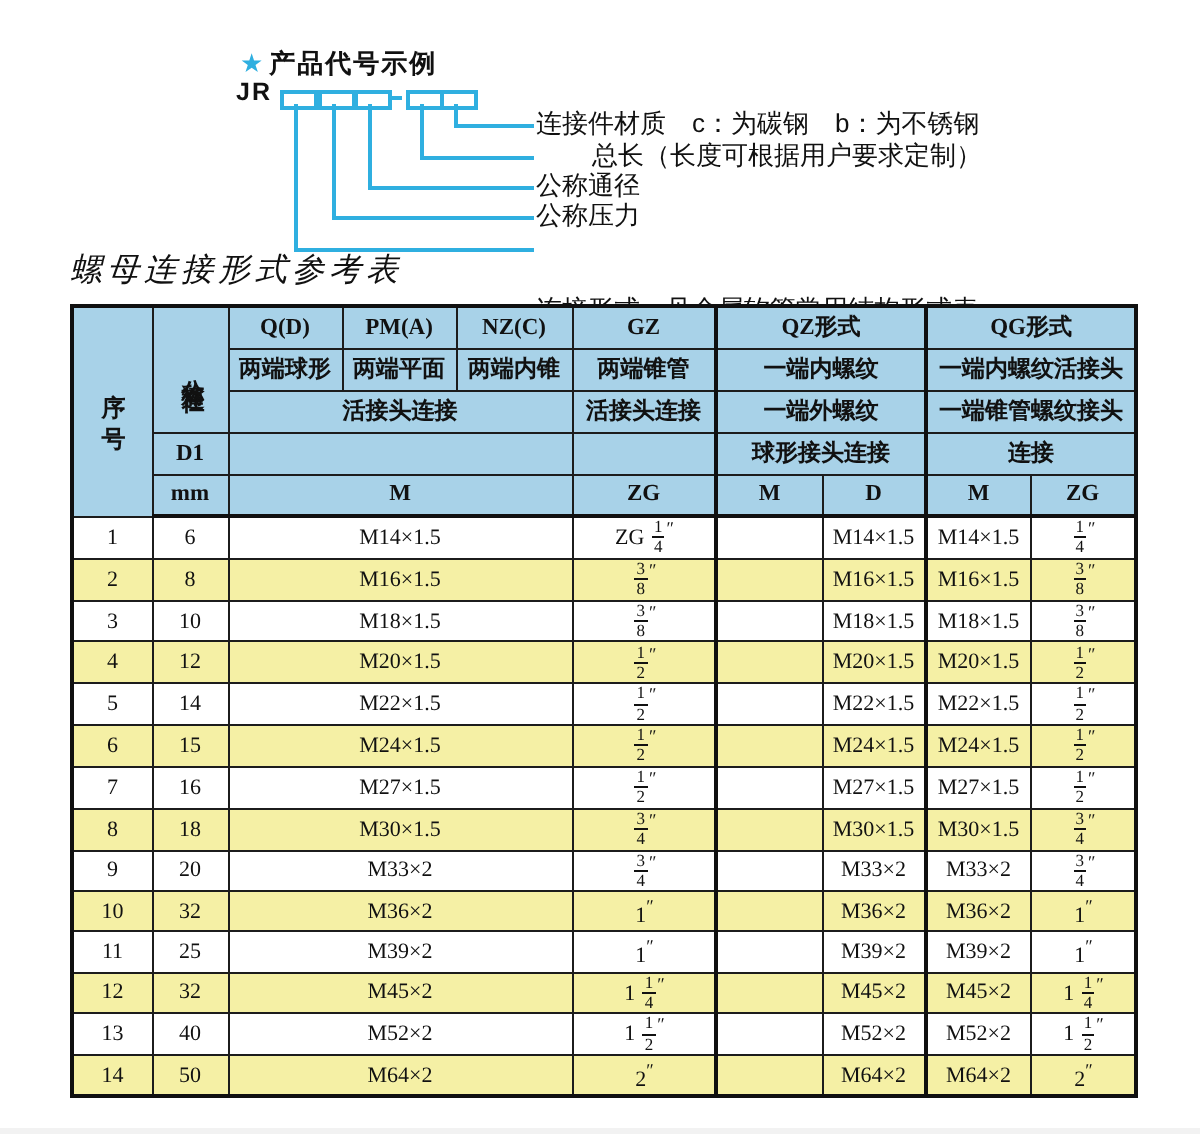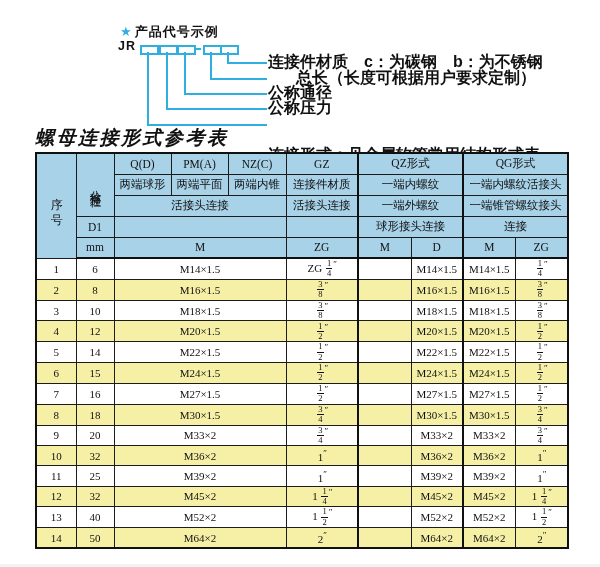--- a/index.html
+++ b/index.html
@@ -6,32 +6,32 @@
   #page{position:relative;width:600px;height:564px;background:#ffffff;overflow:hidden;
         font-family:"Liberation Sans","DejaVu Sans",sans-serif;color:#111;}
 
   
   .diag-heading{position:absolute;left:120px;top:23px;font-size:13px;font-weight:bold;letter-spacing:1px;}
   .diag-heading .star{color:var(--accent,#2fafe0);margin-right:2px;}
   .code-prefix{position:absolute;left:118px;top:39px;font-size:12.5px;font-weight:bold;letter-spacing:1px;}
   .code-box{position:absolute;top:45px;width:15px;height:6px;border:2px solid var(--accent,#2fafe0);background:#fff;}
   .code-dash{position:absolute;top:48px;left:194px;width:7px;height:2px;background:var(--accent,#2fafe0);}
   .connector{position:absolute;border-left:2px solid var(--accent,#2fafe0);border-bottom:2px solid var(--accent,#2fafe0);}
-  .diag-label{position:absolute;left:268px;font-size:16px;font-weight:bold;white-space:nowrap;line-height:16px;}
+  .diag-label{position:absolute;left:268px;font-size:13px;font-weight:normal;white-space:nowrap;line-height:16px;}
 
   
-  .table-title{position:absolute;left:35px;top:125px;font-size:19px;font-weight:bold;font-style:italic;
+  .table-title{position:absolute;left:35px;top:125px;font-size:16px;font-weight:normal;font-style:italic;
                letter-spacing:2.5px;font-family:"Liberation Serif","DejaVu Serif",serif;}
 
   
   table{position:absolute;left:35px;top:152px;width:532px;height:397px;border-collapse:collapse;table-layout:fixed;
         font-family:"Liberation Serif","DejaVu Serif",serif;}
   th,td{border:1px solid #1c1c1c;text-align:center;vertical-align:middle;padding:0;overflow:hidden;white-space:nowrap;}
   table{border:2px solid #101010;}
-  thead th{background:var(--header-blue,#a8d2e8);font-weight:normal;font-size:11.5px;}
+  thead th{background:var(--header-blue,#a8d2e8);font-weight:bold;font-size:11.5px;}
   tr.h{height:21px;}
   tr.hb th{border-bottom:2px solid #101010;}
   .bl2{border-left:2px solid #101010 !important;}
   tbody td{font-size:11px;}
   tbody tr{height:20px;}
   tr.stripe-y td{background:var(--stripe-yellow,#f5f0a5);}
   tr.stripe-w td{background:#ffffff;}
   .v-text{writing-mode:vertical-rl;text-orientation:upright;display:inline-block;}
   .seq-v{letter-spacing:17px;font-size:12px;}
   .dn-v{letter-spacing:2px;font-size:11.5px;}
@@ -92,21 +92,21 @@
         <th>PM(A)</th>
         <th>NZ(C)</th>
         <th>GZ</th>
         <th colspan="2" class="bl2">QZ形式</th>
         <th colspan="2" class="bl2">QG形式</th>
       </tr>
       <tr class="h">
         <th>两端球形</th>
         <th>两端平面</th>
         <th>两端内锥</th>
-        <th>连接件材质</th>
+        <th>两端锥管</th>
         <th colspan="2" class="bl2">一端内螺纹</th>
         <th colspan="2" class="bl2">一端内螺纹活接头</th>
       </tr>
       <tr class="h">
         <th colspan="3">活接头连接</th>
         <th>活接头连接</th>
         <th colspan="2" class="bl2">一端外螺纹</th>
         <th colspan="2" class="bl2">一端锥管螺纹接头</th>
       </tr>
       <tr class="h">

